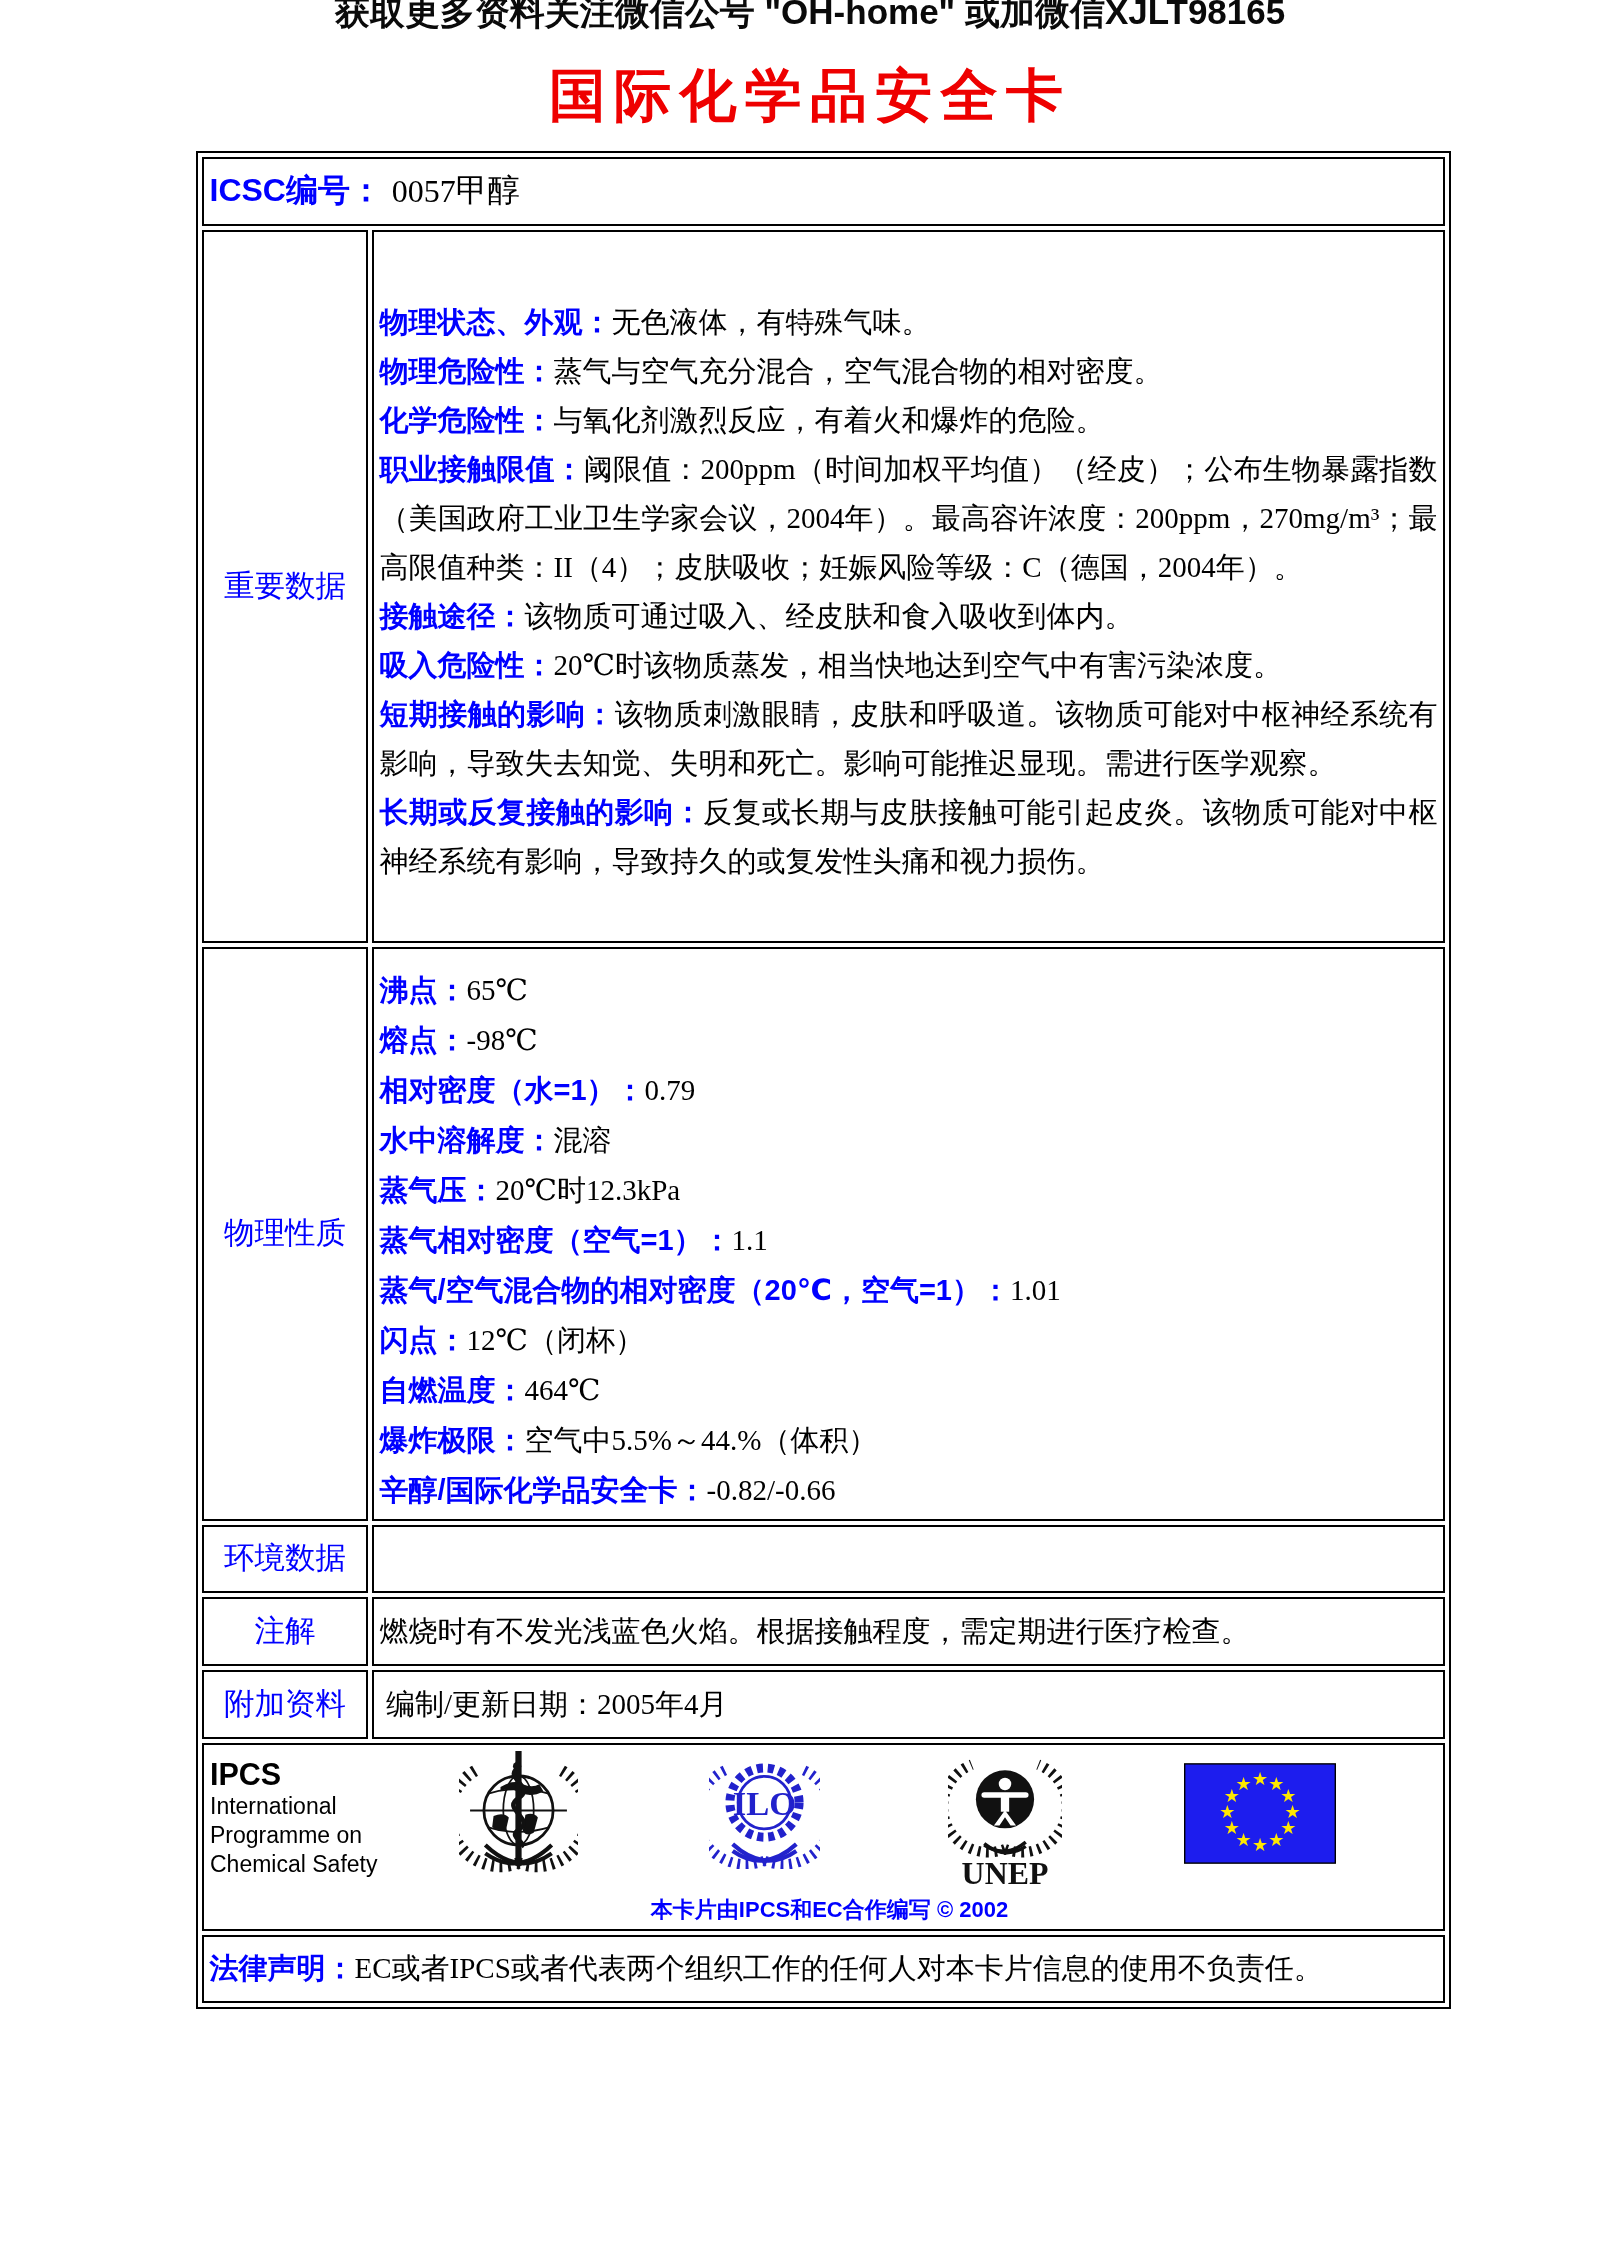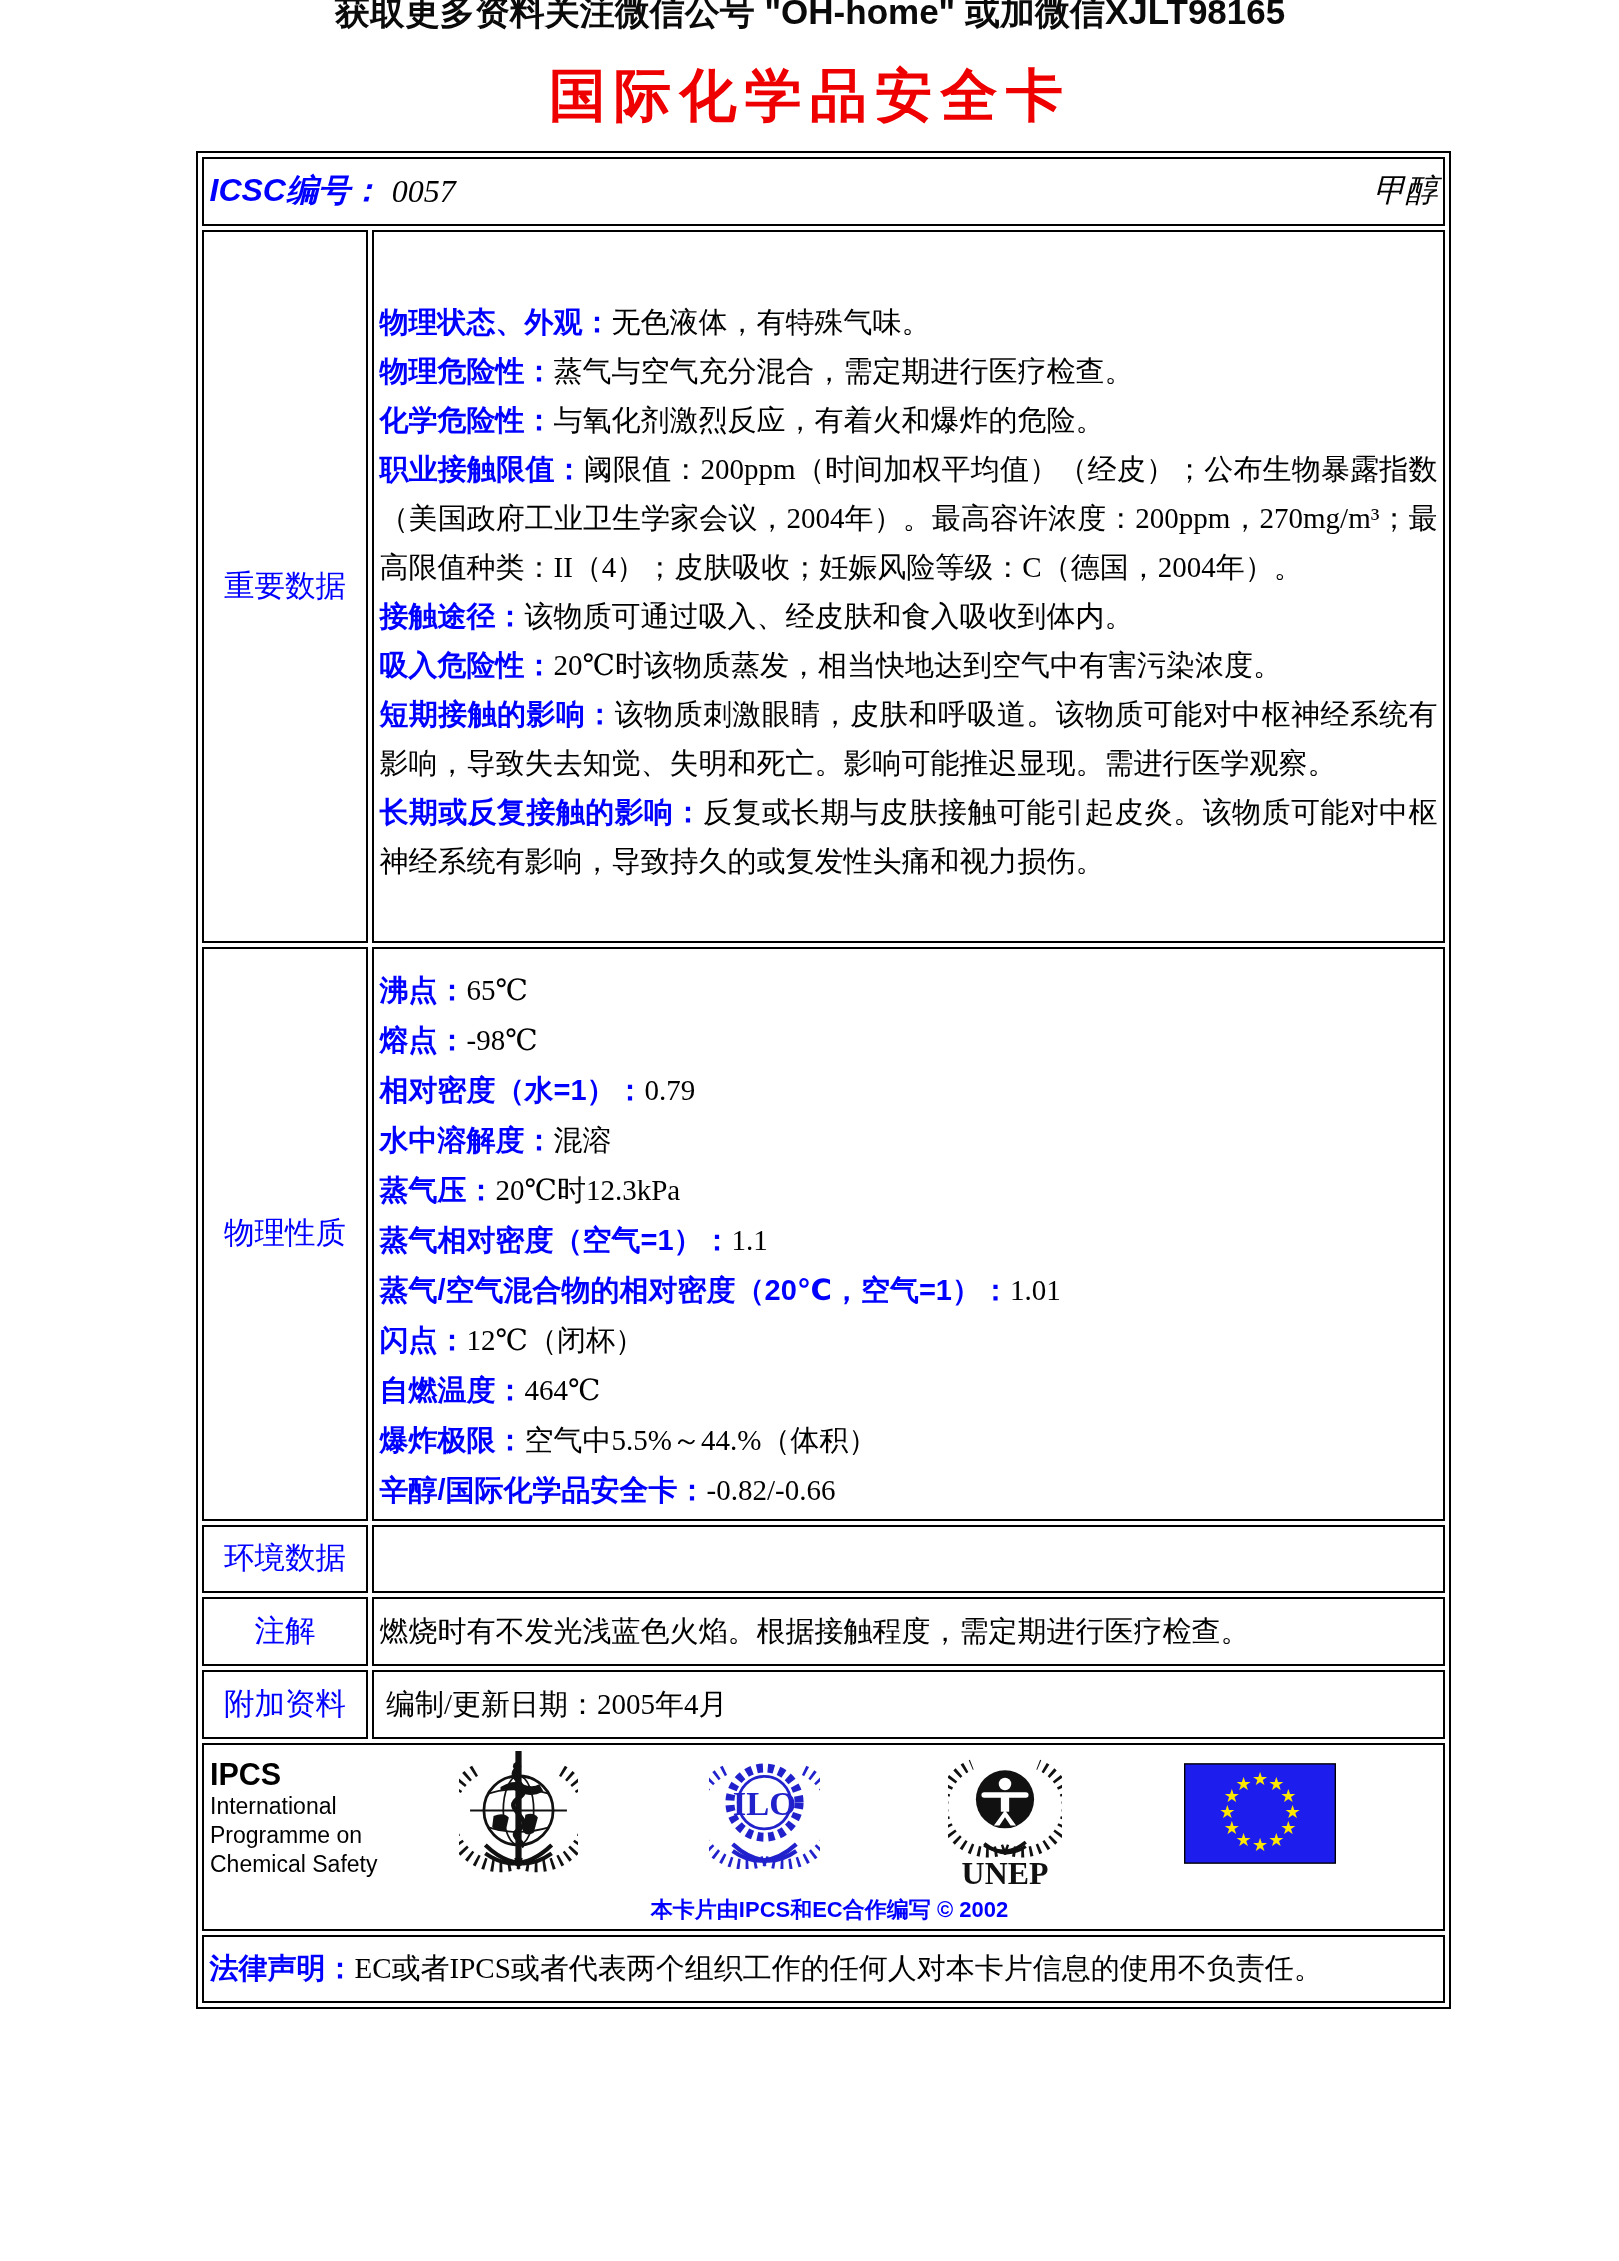--- a/index.html
+++ b/index.html
@@ -44,21 +44,21 @@
   
   .h-icsc{height:62px;}
   .h-important{height:687px;}
   .h-physical{height:548px;}
   .h-env{height:42px;}
   .h-notes{height:43px;}
   .h-additional{height:43px;padding-left:12px;}
   .h-logos{height:184px;padding:0;}
   .h-legal{height:61px;}
 
-  .icsc-row-content{display:flex;justify-content:space-between;align-items:center;font-size:32px;font-style:italic;}
+  .icsc-row-content{display:flex;align-items:center;font-size:32px;}
   .icsc-left{display:flex;align-items:center;gap:9.7px;}
 
   .content-flow{font-size:29px;line-height:49px;text-align:justify;margin-top:12px;}
   .content-flow .para{margin:0;}
   .props .para{line-height:50px;text-align:left;}
 
   .plain-line{font-size:29px;line-height:39px;}
 
   
   .logos-wrap{position:relative;width:100%;height:184px;}
@@ -104,21 +104,21 @@
 
   <tr>
     <td class="label-cell h-important">
       <div>重要数据</div>
     </td>
     <td class="h-important">
       <div class="content-flow">
 
           <div class="para"><span class="blue-label">物理状态、外观：</span><span class="body-text">无色液体，有特殊气味。</span></div>
 
-          <div class="para"><span class="blue-label">物理危险性：</span><span class="body-text">蒸气与空气充分混合，需定期进行医疗检查。</span></div>
+          <div class="para"><span class="blue-label">物理危险性：</span><span class="body-text">蒸气与空气充分混合，空气混合物的相对密度。</span></div>
 
           <div class="para"><span class="blue-label">化学危险性：</span><span class="body-text">与氧化剂激烈反应，有着火和爆炸的危险。</span></div>
 
           <div class="para"><span class="blue-label">职业接触限值：</span><span class="body-text">阈限值：200ppm（时间加权平均值）（经皮）；公布生物暴露指数（美国政府工业卫生学家会议，2004年）。最高容许浓度：200ppm，270mg/m³；最高限值种类：II（4）；皮肤吸收；妊娠风险等级：C（德国，2004年）。</span></div>
 
           <div class="para"><span class="blue-label">接触途径：</span><span class="body-text">该物质可通过吸入、经皮肤和食入吸收到体内。</span></div>
 
           <div class="para"><span class="blue-label">吸入危险性：</span><span class="body-text">20℃时该物质蒸发，相当快地达到空气中有害污染浓度。</span></div>
 
           <div class="para"><span class="blue-label">短期接触的影响：</span><span class="body-text">该物质刺激眼睛，皮肤和呼吸道。该物质可能对中枢神经系统有影响，导致失去知觉、失明和死亡。影响可能推迟显现。需进行医学观察。</span></div>

